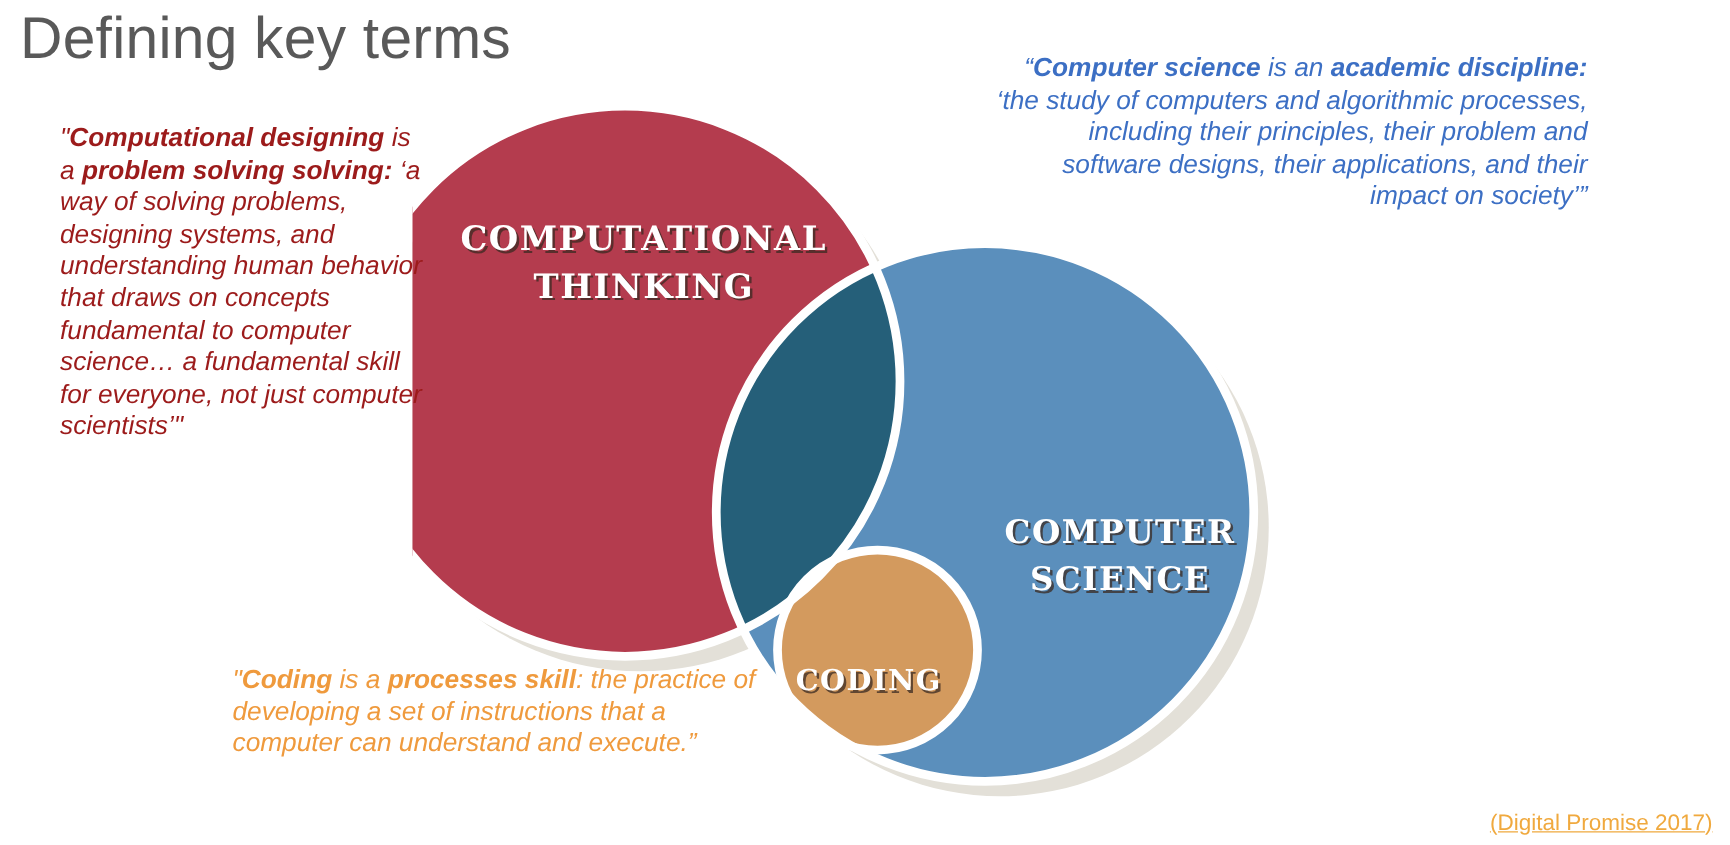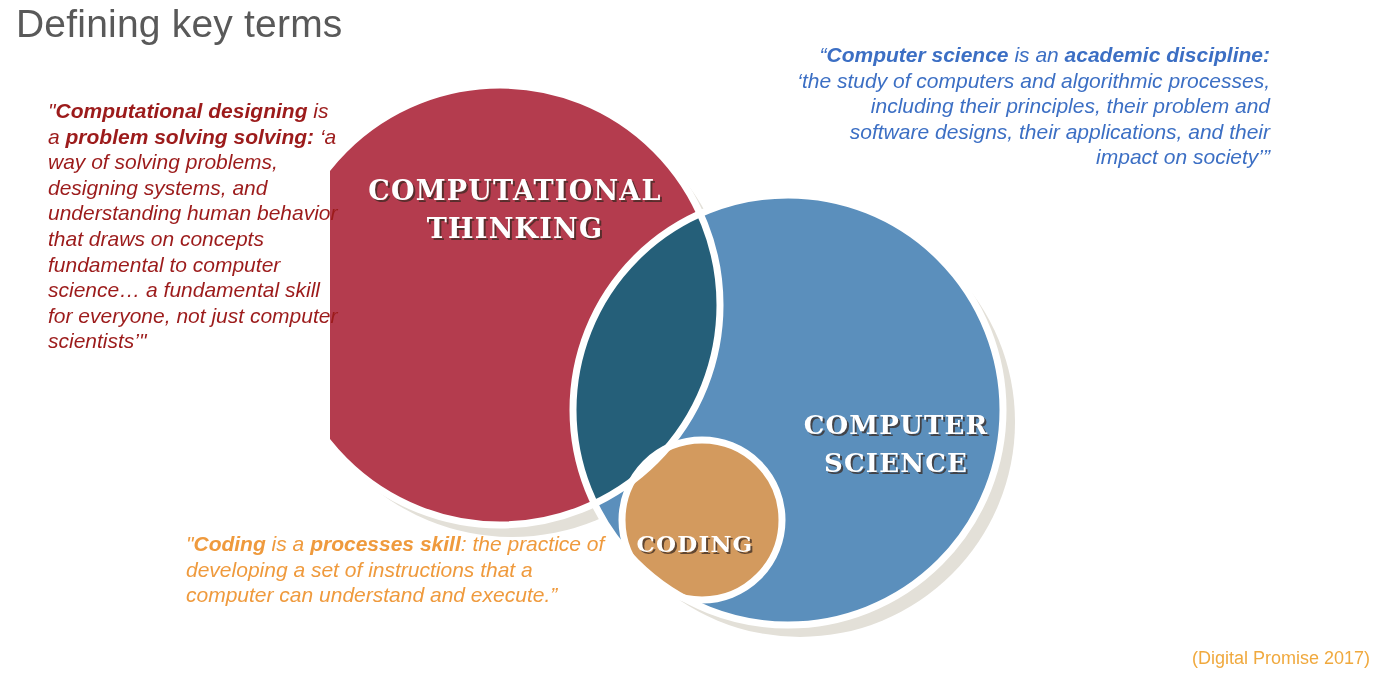--- a/index.html
+++ b/index.html
@@ -13,21 +13,21 @@
     position: relative;
     overflow: hidden;
     font-family: "Liberation Sans", sans-serif;
   }
 
   
   #page-title {
     position: absolute;
     left: 16px;
     top: 2px;
-    font-size: 39px;
+    font-size: 47px;
     font-weight: 400;
     color: #595959;
     letter-spacing: 0.2px;
     white-space: nowrap;
   }
 
   
   #venn-diagram {
     position: absolute;
     left: 330px;
@@ -95,20 +95,21 @@
     bottom: 6px;
     text-align: right;
     font-size: 18px;
     color: #F0A93E;
     line-height: 1.35;
   }
   #citations a,
   #citations .citation {
     display: block;
     color: #F0A93E;
+    text-decoration: underline;
     cursor: pointer;
     white-space: nowrap;
   }
 </style>
 </head>
 <body>
 
 <div id="page-title">Defining key terms</div>
 
 <div id="venn-diagram">

